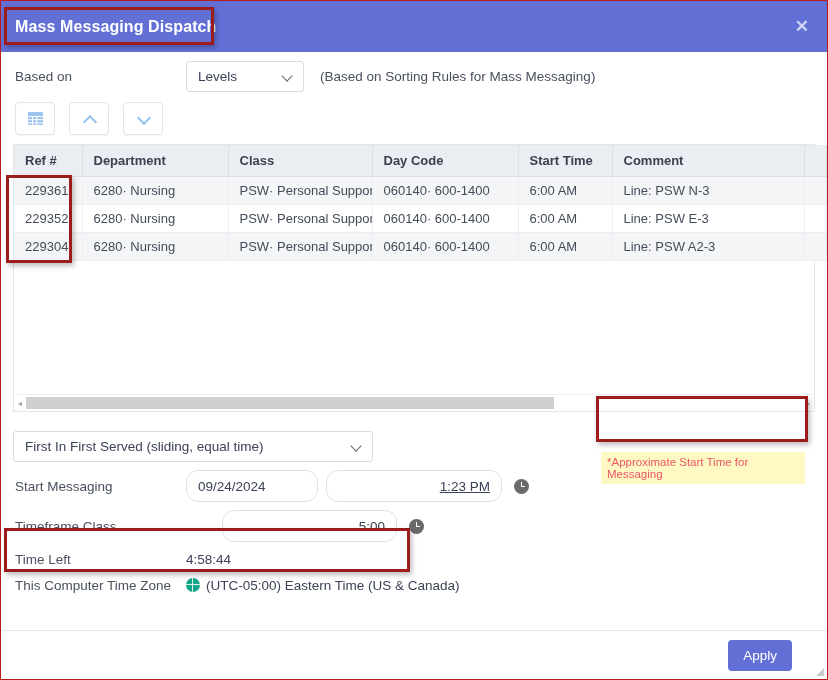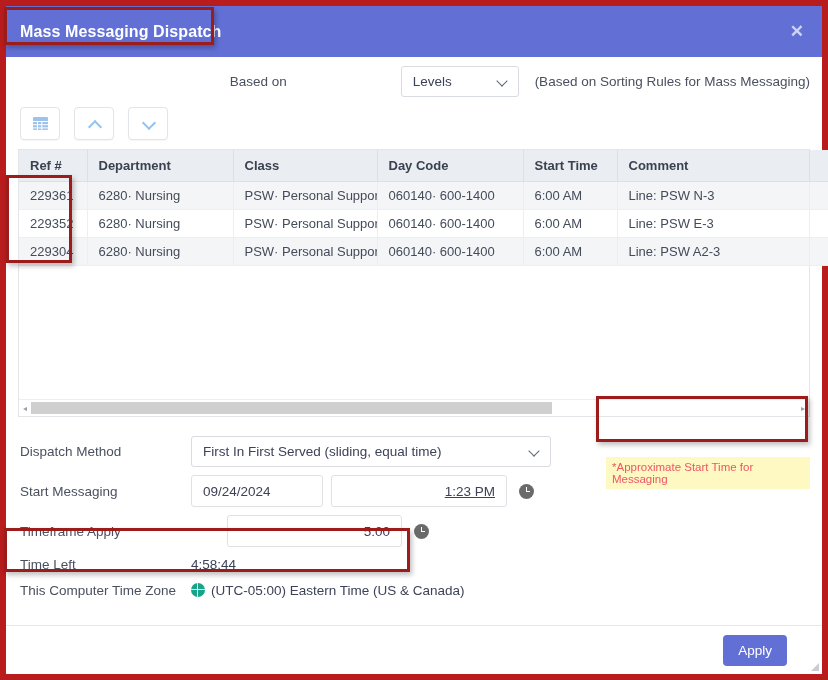--- a/index.html
+++ b/index.html
@@ -15,21 +15,21 @@
     color: #3c4257;
     overflow: hidden;
     position: relative;
   }
   .dialog {
     position: absolute;
     left: 0; top: 0;
     width: 828px;
     height: 680px;
     background: #ffffff;
-    border: 6px solid #b91c1c;
+    border: 1px solid #b91c1c;
     box-sizing: border-box;
     display: flex;
     flex-direction: column;
   }
   
   .titlebar {
     height: 51px;
     background: #6270d6;
     flex: 0 0 auto;
     display: flex;
@@ -59,21 +59,20 @@
     padding: 0 12px;
     box-sizing: border-box;
     position: relative;
   }
   
   .basedon-row {
     display: flex;
     align-items: center;
     height: 48px;
     padding-left: 2px;
-    justify-content: flex-end;
   }
   .lbl {
     color: #49505e;
     font-size: 13.5px;
   }
   .basedon-label { width: 171px; }
   .select-box {
     border: 1px solid #d8dbe0;
     border-radius: 3px;
     background: #fff;
@@ -251,21 +250,21 @@
   }
   .frow {
     display: flex;
     align-items: center;
     min-height: 40px;
   }
   .frow .lbl { width: 171px; flex: 0 0 171px; padding-left: 2px;}
   .select-dispatch { width: 360px; }
   .txtfield {
     border: 1px solid #dfe1e5;
-    border-radius: 3px;
+    border-radius: 12px;
     background: #fff;
     height: 32px;
     box-sizing: border-box;
     display: flex;
     align-items: center;
     font-size: 13.5px;
     color: #3c4257;
     padding: 0 11px;
   }
   .fld-date { width: 132px; }
@@ -444,36 +443,35 @@
         </div>
         <span class="hs-arrow">▸</span>
       </div>
     </div>
 
     <div class="footnote">*Approximate Start Time for Messaging</div>
 
     <div class="form">
 
       <div class="frow">
-        <span class="lbl">Dispatch Method</span>
         <div class="select-box select-dispatch">
           <span>First In First Served (sliding, equal time)</span>
           <span class="chev"></span>
         </div>
       </div>
 
       <div class="frow">
         <span class="lbl">Start Messaging</span>
         <div class="txtfield fld-date">09/24/2024</div>
         <div class="txtfield fld-time">1:23 PM</div>
         <span class="clock"></span>
       </div>
 
       <div class="frow">
-        <span class="lbl">Timeframe Apply</span>
+        <span class="lbl">Timeframe Class</span>
         <div class="txtfield fld-timeframe">5:00</div>
         <span class="clock"></span>
       </div>
 
       <div class="frow" style="min-height:26px">
         <span class="lbl">Time Left</span>
         <span class="plainval">4:58:44</span>
       </div>
 
       <div class="frow" style="min-height:26px">

